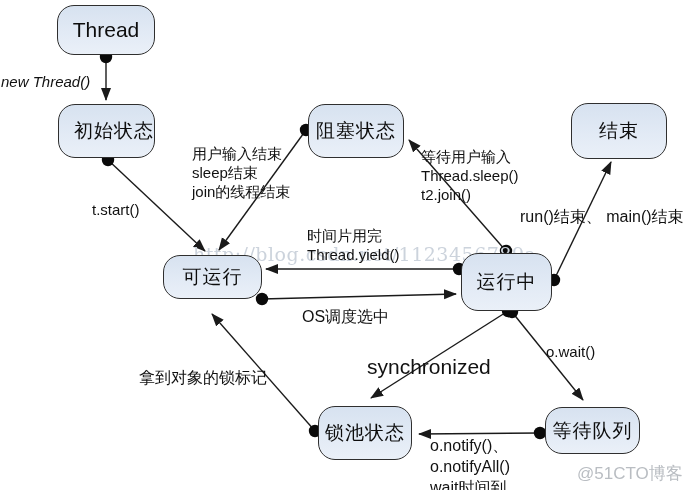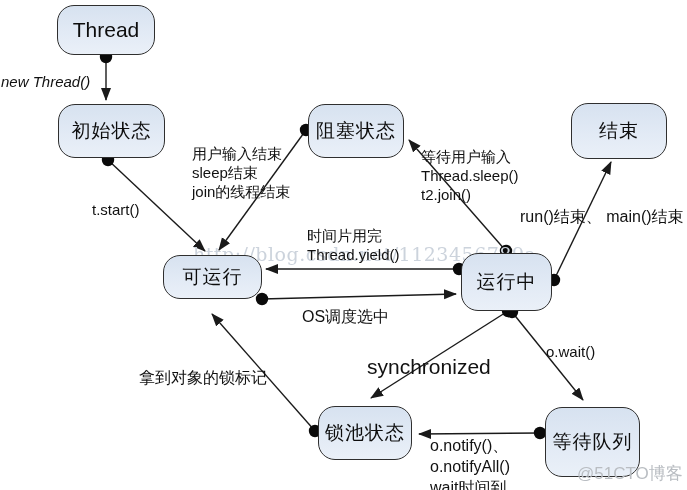--- a/index.html
+++ b/index.html
@@ -9,27 +9,27 @@
   }
   .edges{position:absolute;left:0;top:0;width:687px;height:490px;}
   .node{
     position:absolute;display:flex;align-items:center;justify-content:center;
     background:linear-gradient(180deg,#d7e2f0 0%,#e2eaf5 55%,#eaf0f8 100%);
     border:1.6px solid #2f2f2f;border-radius:17px;
     font-size:19px;letter-spacing:1px;color:#0d0d0d;
     box-sizing:border-box;z-index:2;
   }
   .n-thread   {left:57px;  top:5px;   width:98px; height:50px; font-size:21px; letter-spacing:0;}
-  .n-initial  {left:58px;  top:104px; width:107px; height:54px;}
+  .n-initial  {left:58px;  top:104px; width:97px; height:54px;justify-content:flex-end;}
   .n-blocked  {left:308px; top:104px; width:96px; height:54px;}
   .n-end      {left:571px; top:103px; width:96px; height:56px;}
   .n-runnable {left:163px; top:255px; width:99px; height:44px;}
   .n-running  {left:461px; top:253px; width:91px; height:58px;}
   .n-lockpool {left:318px; top:406px; width:94px; height:54px;}
-  .n-waitqueue{left:545px; top:407px; width:95px; height:70px;}
+  .n-waitqueue{left:545px; top:407px; width:95px; height:47px;}
   .elabel{
     position:absolute;font-size:15px;line-height:19px;white-space:pre-line;
     color:#111111;z-index:3;
   }
   .l-new-thread {left:1px;   top:72px;font-style:italic;}
   .l-t-start    {left:92px;  top:200px;}
   .l-blocked-out{left:192px; top:144px;}
   .l-to-blocked {left:421px; top:147px;}
   .l-run-end    {left:520px; top:207px; font-size:16px;}
   .l-timeslice  {left:307px; top:226px;}

